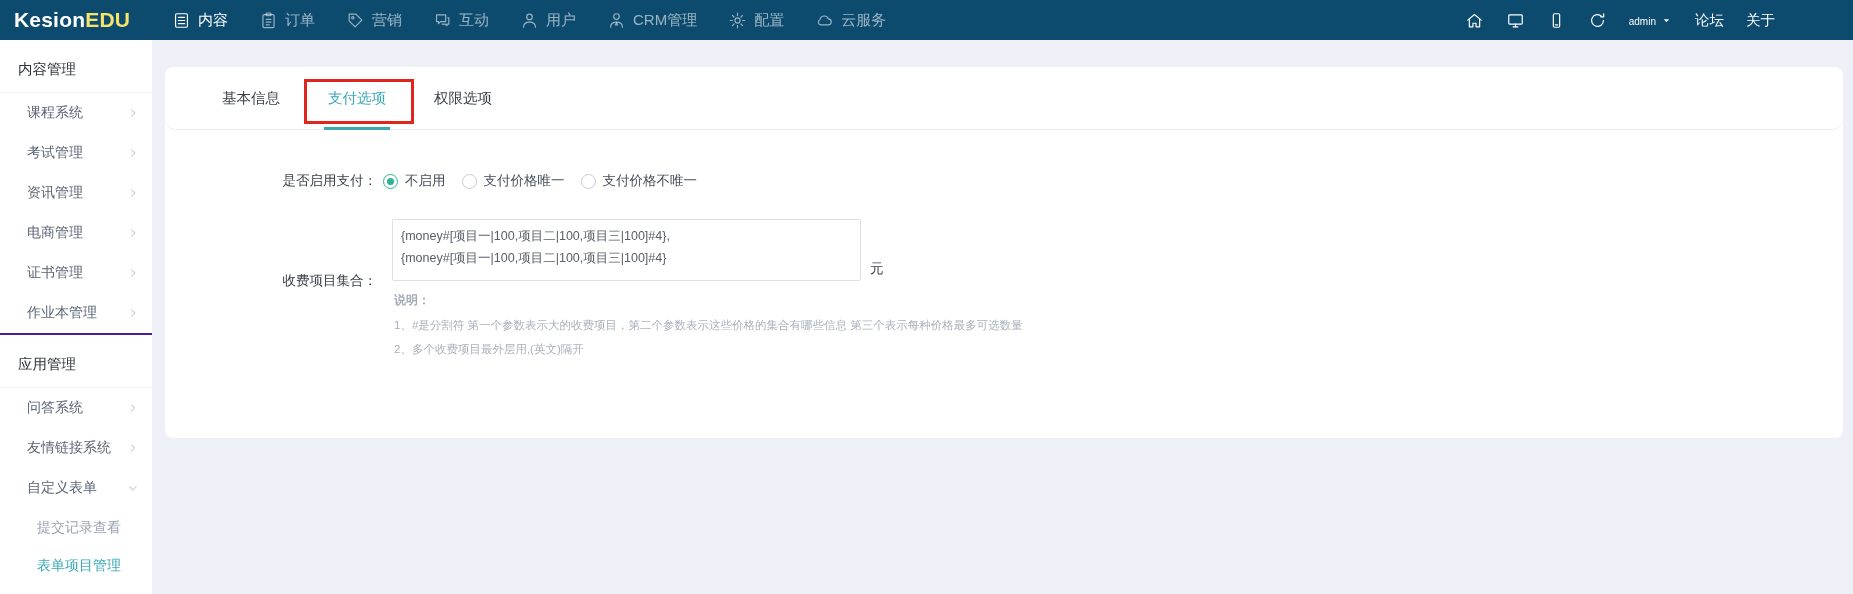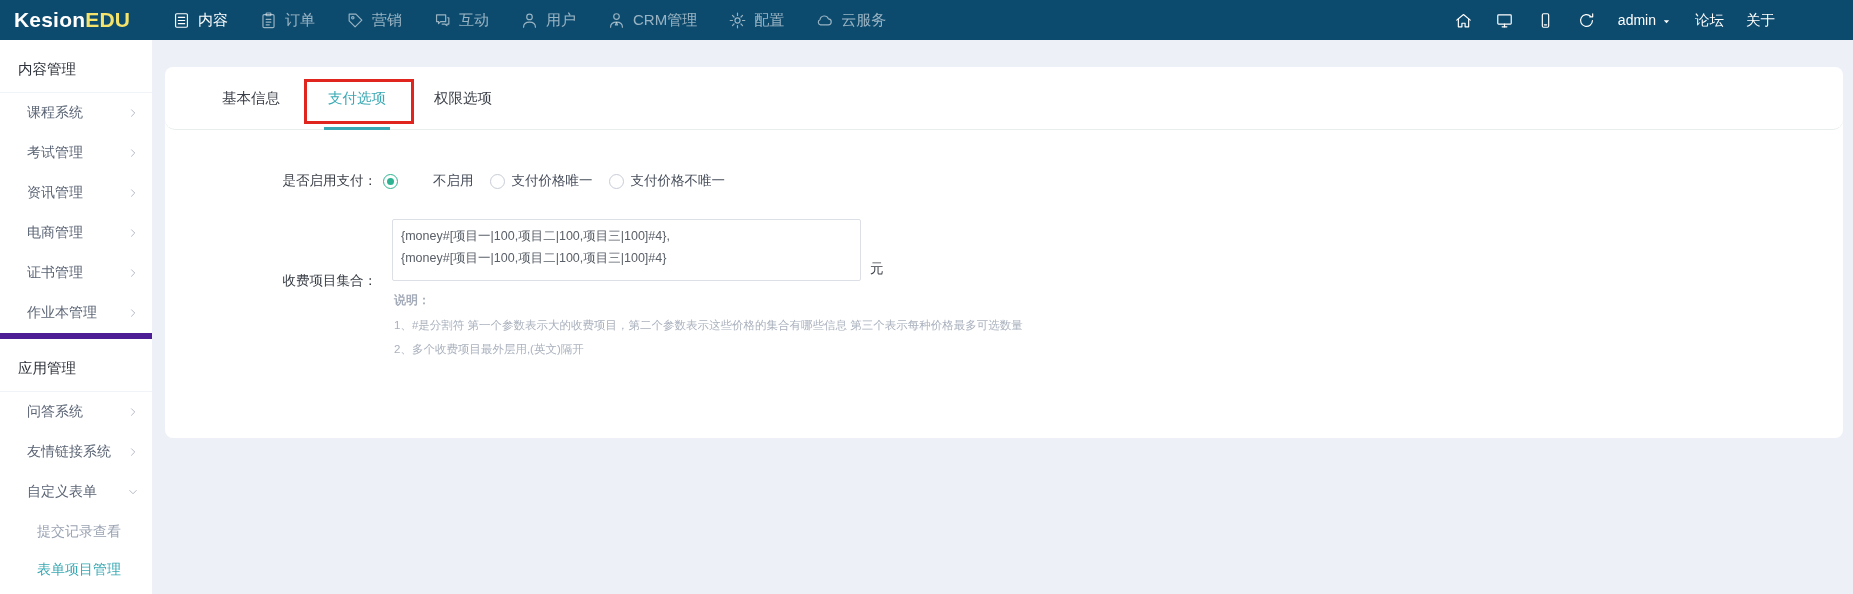--- a/index.html
+++ b/index.html
@@ -9,30 +9,30 @@
   
   .navbar { height:40px; background:#0c4a6e; display:flex; align-items:center; padding-left:14px; }
   .logo { font-size:21px; font-weight:bold; color:#fff; width:158px; letter-spacing:.2px; cursor:pointer; }
   .logo .accent { color:#f5e36b; }
   .nav-menu { display:flex; align-items:flex-start; gap:31px; }
   .nav-item { display:flex; align-items:center; gap:7px; color:rgba(255,255,255,.58); font-size:15px; cursor:pointer; white-space:nowrap; }
   .nav-item.active { color:#fff; }
   .nav-item svg { display:block; }
   .nav-right { margin-left:auto; display:flex; align-items:center; gap:22px; padding-right:78px; color:#fff; }
   .icon-btn { display:flex; align-items:center; cursor:pointer; color:#fff; }
-  .admin-box { display:flex; align-items:flex-end; gap:4px; font-size:14px; cursor:pointer; }
+  .admin-box { display:flex; align-items:flex-end; gap:4px; font-size:10px; cursor:pointer; }
   .nav-link { font-size:14.5px; cursor:pointer; }
 
   
   .layout { display:flex; height:554px; }
 
   
   .sidebar { width:152px; background:#fff; flex:none; }
   .side-title { padding:20px 12px 13px 18px; font-size:14.5px; color:#2e323a; border-bottom:1px solid #f0f4f8; }
-  .side-list { border-bottom:6px solid #4c1d95; }
+  .side-list { border-bottom:2px solid #4c1d95; }
   .side-list:last-child { border-bottom:none; }
   .side-item { height:40px; display:flex; align-items:center; padding:0 13px 0 27px; cursor:pointer; }
   .side-label { flex:1; font-size:14px; color:#5c6575; }
   .chev { color:#9aa3b2; flex:none; }
   .side-sub { height:38px; line-height:38px; padding-left:37px; font-size:14px; color:#9aa3b2; cursor:pointer; }
   .side-sub.active { color:#3aa9b4; }
 
   
   .main { flex:1; position:relative; }
   .panel { position:absolute; left:13px; right:10px; top:27px; height:371px; background:#fff; border-radius:8px; }
@@ -42,21 +42,21 @@
   .tab.active { color:#3aa9b4; }
   .tab.active::after { content:''; position:absolute; left:-4px; right:-4px; bottom:-1px; height:3px; background:#3aa9b4; }
   .annotation-box { position:absolute; left:-24px; right:-28px; top:12px; bottom:5px; border:3px solid #e0251f; pointer-events:none; }
 
   
   .form { padding-top:42px; }
   .form-label { width:212px; text-align:right; font-size:13.5px; color:#3a3f47; flex:none; }
   .row-radio { display:flex; align-items:center; }
   .radio-group { display:flex; align-items:center; margin-left:6px; }
   .radio { display:flex; align-items:center; margin-left:16px; cursor:pointer; }
-  .radio:first-child { margin-left:0;gap:28px; }
+  .radio:first-child { margin-left:0; }
   .rc { width:15px; height:15px; border:1px solid #c7ccd6; border-radius:50%; background:#fff; position:relative; flex:none; }
   .radio.selected .rc { border-color:#2db391; }
   .radio.selected .rc::after { content:''; position:absolute; left:3px; top:3px; width:7px; height:7px; border-radius:50%; background:#2db391; }
   .rl { margin-left:7px; font-size:13.5px; color:#454c59; }
 
   .row-fee { display:flex; margin-top:29px; }
   .row-fee .form-label { padding-top:53px; }
   .fee-field { margin-left:15px; }
   .textarea-line { display:flex; align-items:flex-end; }
   .fee-input { width:469px; height:62px; padding:5px 8px; border:1px solid #dcdfe6; border-radius:2px; font-family:"Liberation Sans","DejaVu Sans",sans-serif; font-size:12.5px; line-height:22px; color:#5a6068; resize:none; outline:none; overflow:hidden; }

